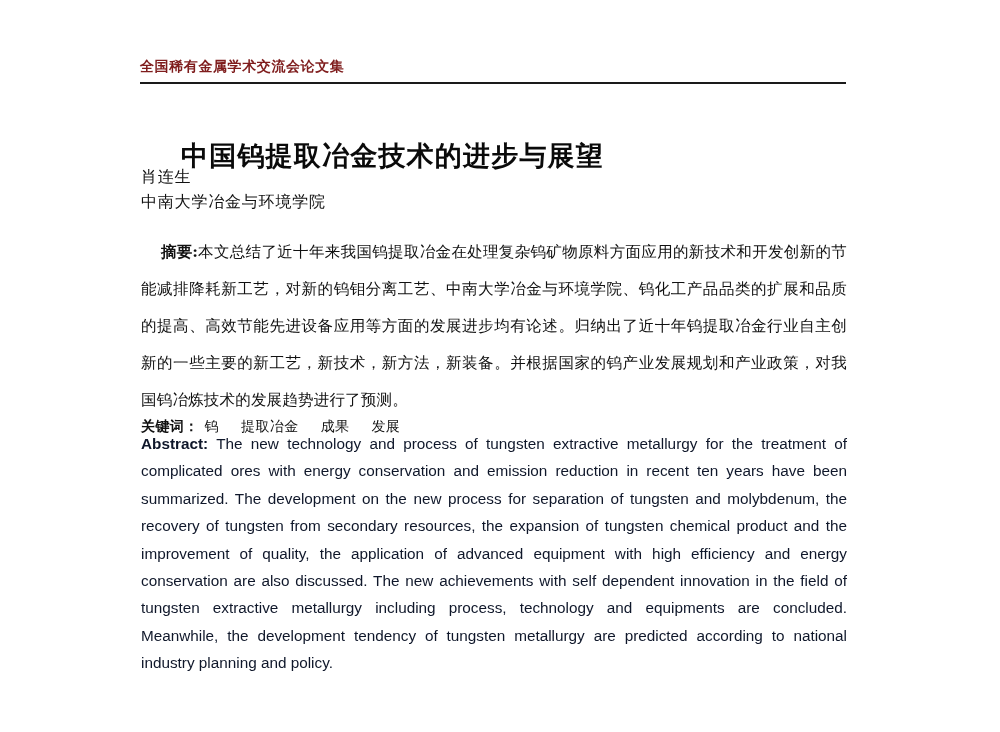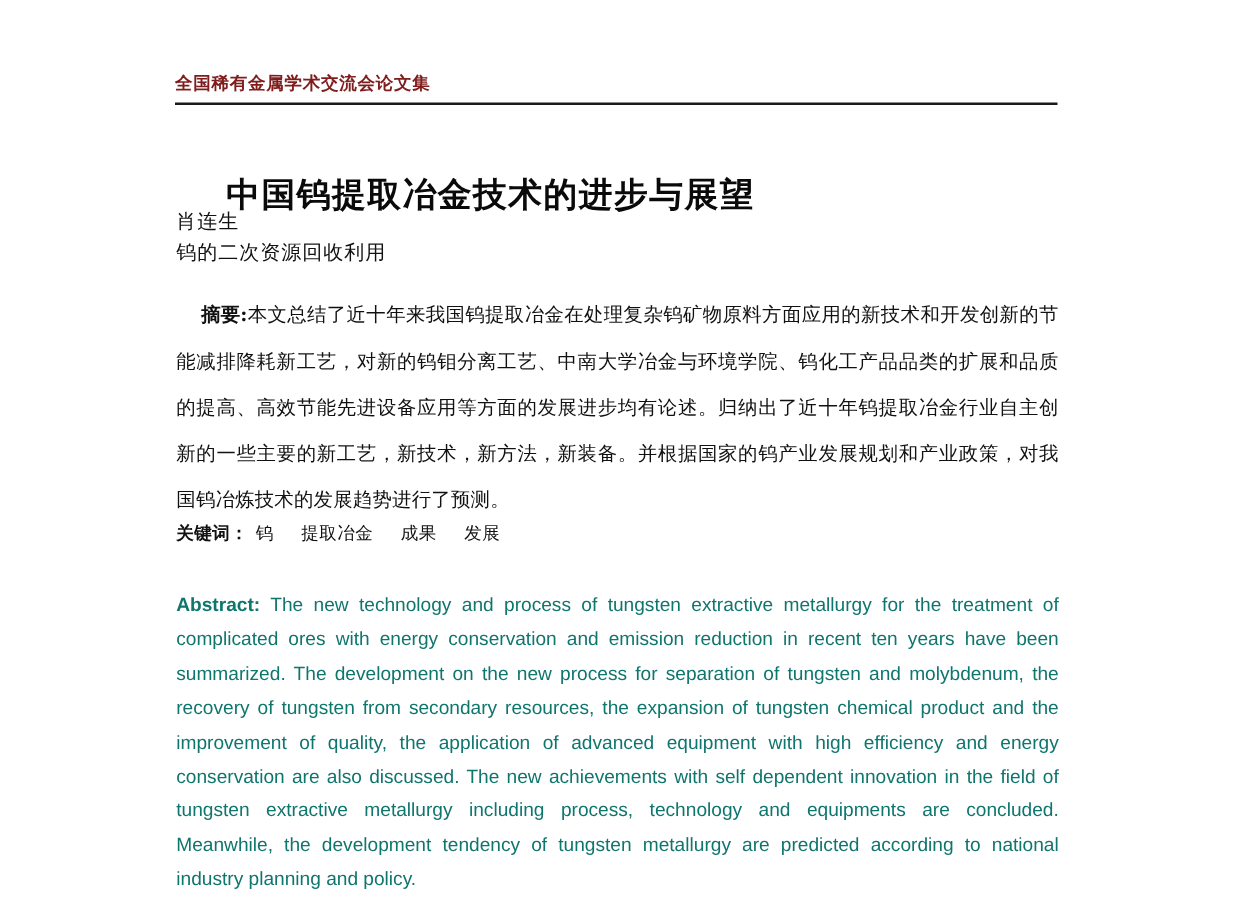--- a/index.html
+++ b/index.html
@@ -118,27 +118,27 @@
     margin-left: 22px;
   }
   .keywords .kw.first {
     margin-left: 6px;
   }
 
   
   .en-abstract {
     position: absolute;
     left: 141px;
-    top: 471px;
+    top: 430px;
     width: 706px;
     font-family: "Liberation Sans", "DejaVu Sans", sans-serif;
     font-size: 15.3px;
     line-height: 27.4px;
     text-align: justify;
-    color: #0f766e;
+    color: #0f172a;
   }
   .en-abstract .lbl {
     font-weight: 700;
   }
   .en-abstract p {
     margin: 0;
     text-align: justify;
   }
 </style>
 </head>
@@ -147,21 +147,21 @@
 <div class="page">
 
   <div class="running-header">全国稀有金属学术交流会论文集</div>
 
   <div class="header-rule"></div>
 
   <h1 class="doc-title">中国钨提取冶金技术的进步与展望</h1>
 
   <div class="author">肖连生</div>
 
-  <div class="affiliation">钨的二次资源回收利用</div>
+  <div class="affiliation">中南大学冶金与环境学院</div>
 
   <div class="cn-abstract">
     <span class="lbl">摘要:</span><span>本文总结了近十年来我国钨提取冶金在处理复杂钨矿物原料方面应用的新技术和开发创新的节能减排降耗新工艺，对新的钨钼分离工艺、中南大学冶金与环境学院、钨化工产品品类的扩展和品质的提高、高效节能先进设备应用等方面的发展进步均有论述。归纳出了近十年钨提取冶金行业自主创新的一些主要的新工艺，新技术，新方法，新装备。并根据国家的钨产业发展规划和产业政策，对我国钨冶炼技术的发展趋势进行了预测。</span>
   </div>
 
   <div class="keywords">
     <span class="lbl">关键词：</span><span class="kw first">钨</span><span class="kw">提取冶金</span><span class="kw">成果</span><span class="kw">发展</span>
   </div>
 
   <div class="en-abstract">

